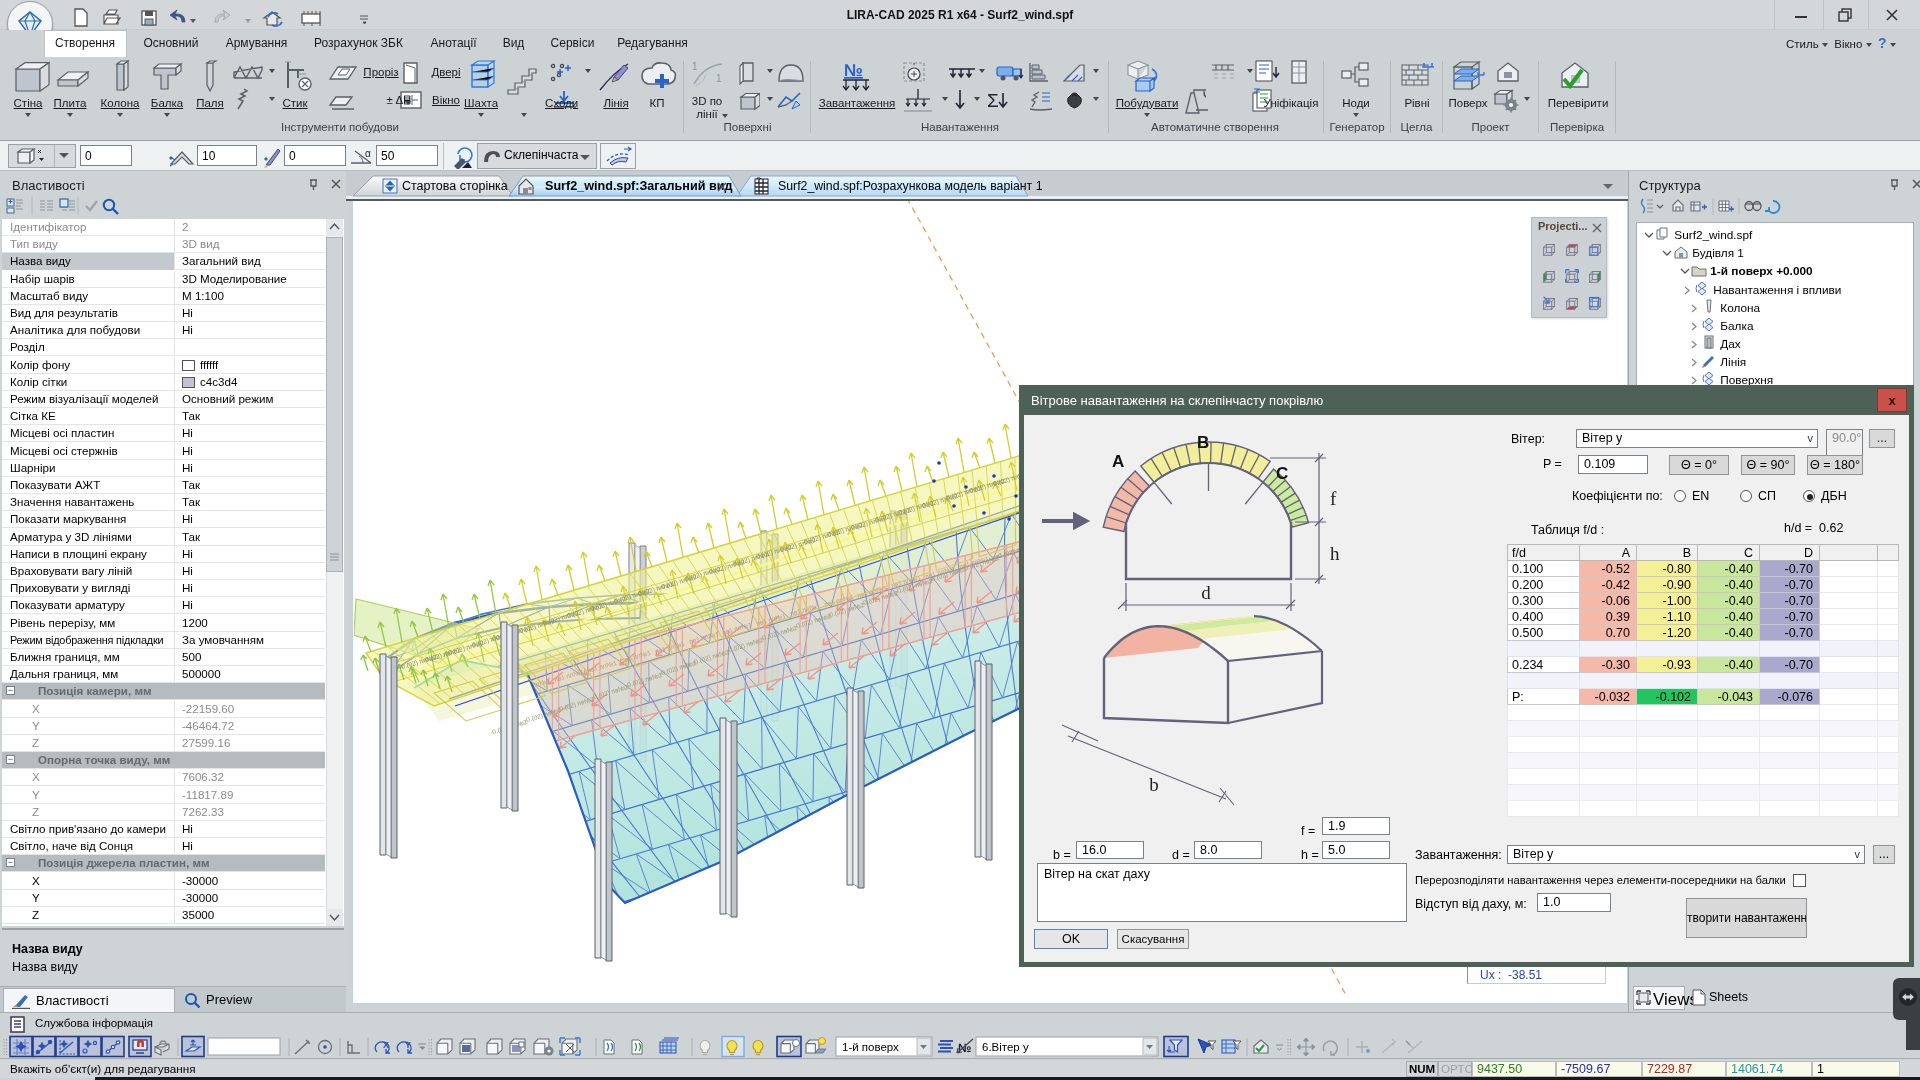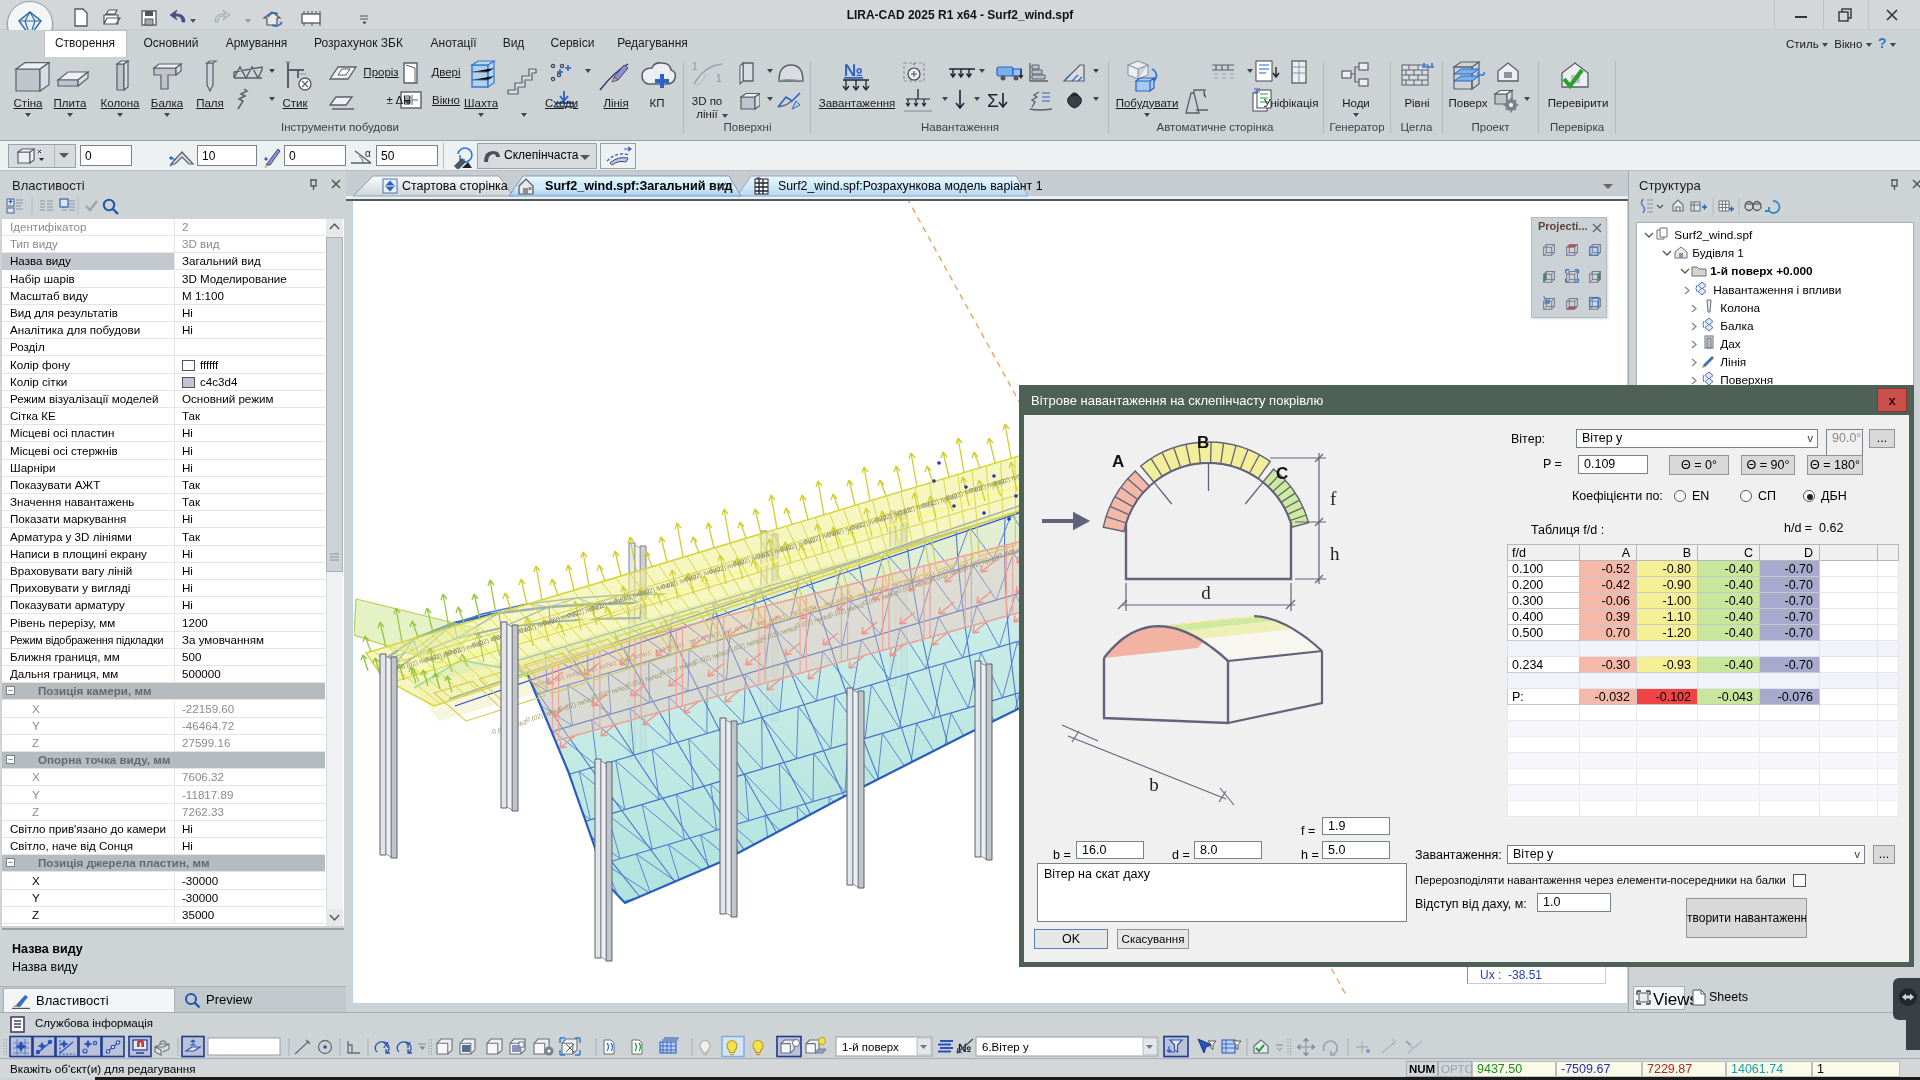--- a/index.html
+++ b/index.html
@@ -114,21 +114,21 @@
   <div class="rsep" style="left:810px;"></div>
   <div class="rsep" style="left:1108px;"></div>
   <div class="rsep" style="left:1323px;"></div>
   <div class="rsep" style="left:1390px;"></div>
   <div class="rsep" style="left:1442px;"></div>
   <div class="rsep" style="left:1538px;"></div>
   <div class="rsep" style="left:1615px;"></div>
   <div class="gcap" style="left:230px;width:220px;">Інструменти побудови</div>
   <div class="gcap" style="left:690px;width:115px;">Поверхні</div>
   <div class="gcap" style="left:880px;width:160px;">Навантаження</div>
-  <div class="gcap" style="left:1110px;width:210px;">Автоматичне сторінка</div>
+  <div class="gcap" style="left:1110px;width:210px;">Автоматичне створення</div>
   <div class="gcap" style="left:1325px;width:64px;">Генератор</div>
   <div class="gcap" style="left:1392px;width:49px;">Цегла</div>
   <div class="gcap" style="left:1444px;width:93px;">Проект</div>
   <div class="gcap" style="left:1540px;width:74px;">Перевірка</div>
   <div id="ribbonicons">
       <svg class="abs" style="left:8px;top:3px;" width="42" height="36">
         <path d="M8.0 9.0 h24 v22 h-24 z" fill="#bfc5cd" stroke="#5a6068" stroke-width="1.2"></path>
         <path d="M8.0 9.0 l9 -6.3 h24 l-9 6.3 z" fill="#eef0f3" stroke="#5a6068" stroke-width="1.2"></path>
         <path d="M32.0 9.0 l9 -6.3 v22 l-9 6.3 z" fill="#d9dde2" stroke="#5a6068" stroke-width="1.2"></path>
       </svg>
@@ -1667,21 +1667,21 @@
             <td style="background:#f2f2fa;border:1px solid #e2e2ee;"></td>
             <td style="background:#f2f2fa;border:1px solid #e2e2ee;"></td>
             <td style="background:#f2f2fa;border:1px solid #e2e2ee;"></td>
             <td style="background:#f2f2fa;border:1px solid #e2e2ee;"></td>
             <td style="background:#f2f2fa;border:1px solid #e2e2ee;"></td>
             <td style="background:#f2f2fa;border:1px solid #e2e2ee;"></td>
           </tr>
           <tr>
             <td style="background:#ffffff;border:1px solid #c8c8c8;text-align:left;">P:</td>
             <td style="background:#f5b9a9;border:1px solid #c8c8c8;text-align:right;">-0.032</td>
-            <td style="background:#ef4444;border:1px solid #c8c8c8;text-align:right;">-0.102</td>
+            <td style="background:#22c55e;border:1px solid #c8c8c8;text-align:right;">-0.102</td>
             <td style="background:#c9e69d;border:1px solid #c8c8c8;text-align:right;">-0.043</td>
             <td style="background:#a9a9ce;border:1px solid #c8c8c8;text-align:right;">-0.076</td>
             <td style="background:#ffffff;border:1px solid #e8e8e8;text-align:right;"></td>
             <td style="background:#ffffff;border:1px solid #e8e8e8;text-align:right;"></td>
           </tr>
           <tr>
             <td style="background:#ffffff;border:1px solid #e8e8ee;"></td>
             <td style="background:#ffffff;border:1px solid #e8e8ee;"></td>
             <td style="background:#ffffff;border:1px solid #e8e8ee;"></td>
             <td style="background:#ffffff;border:1px solid #e8e8ee;"></td>

